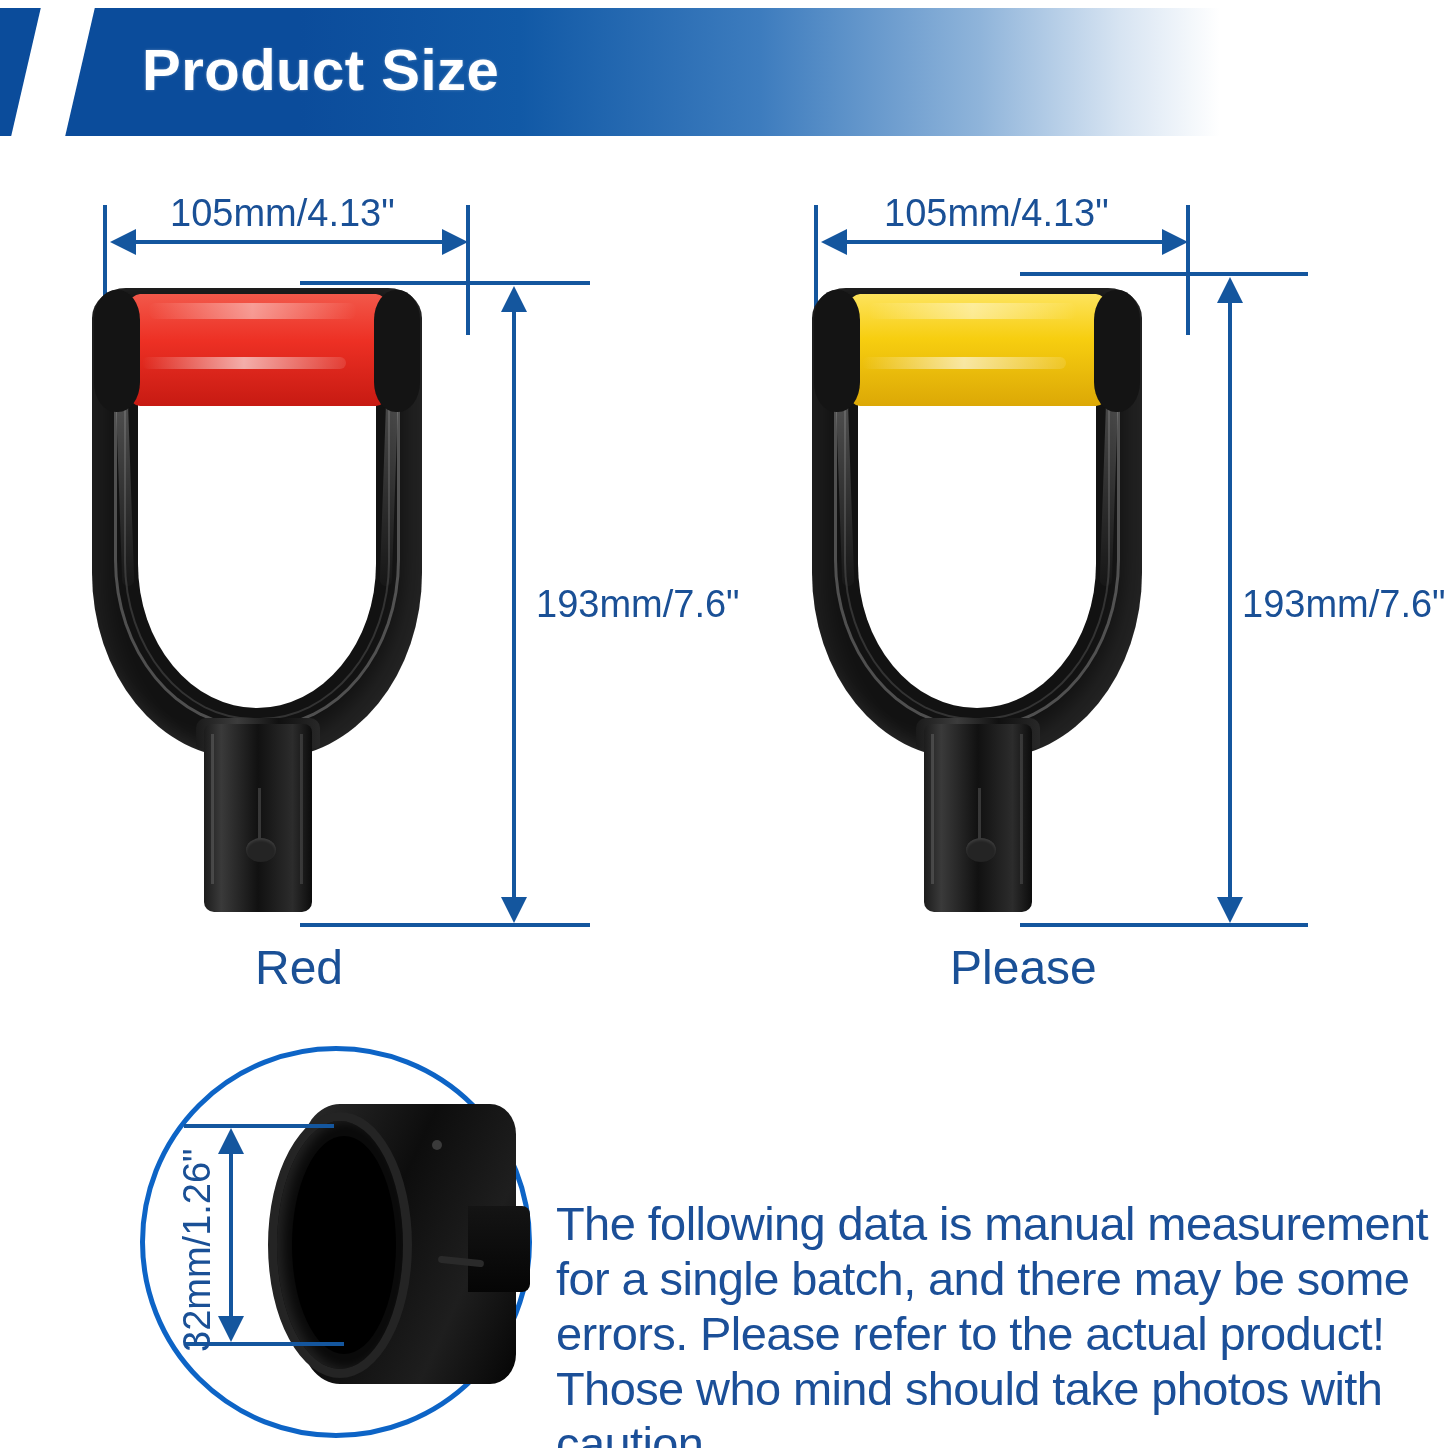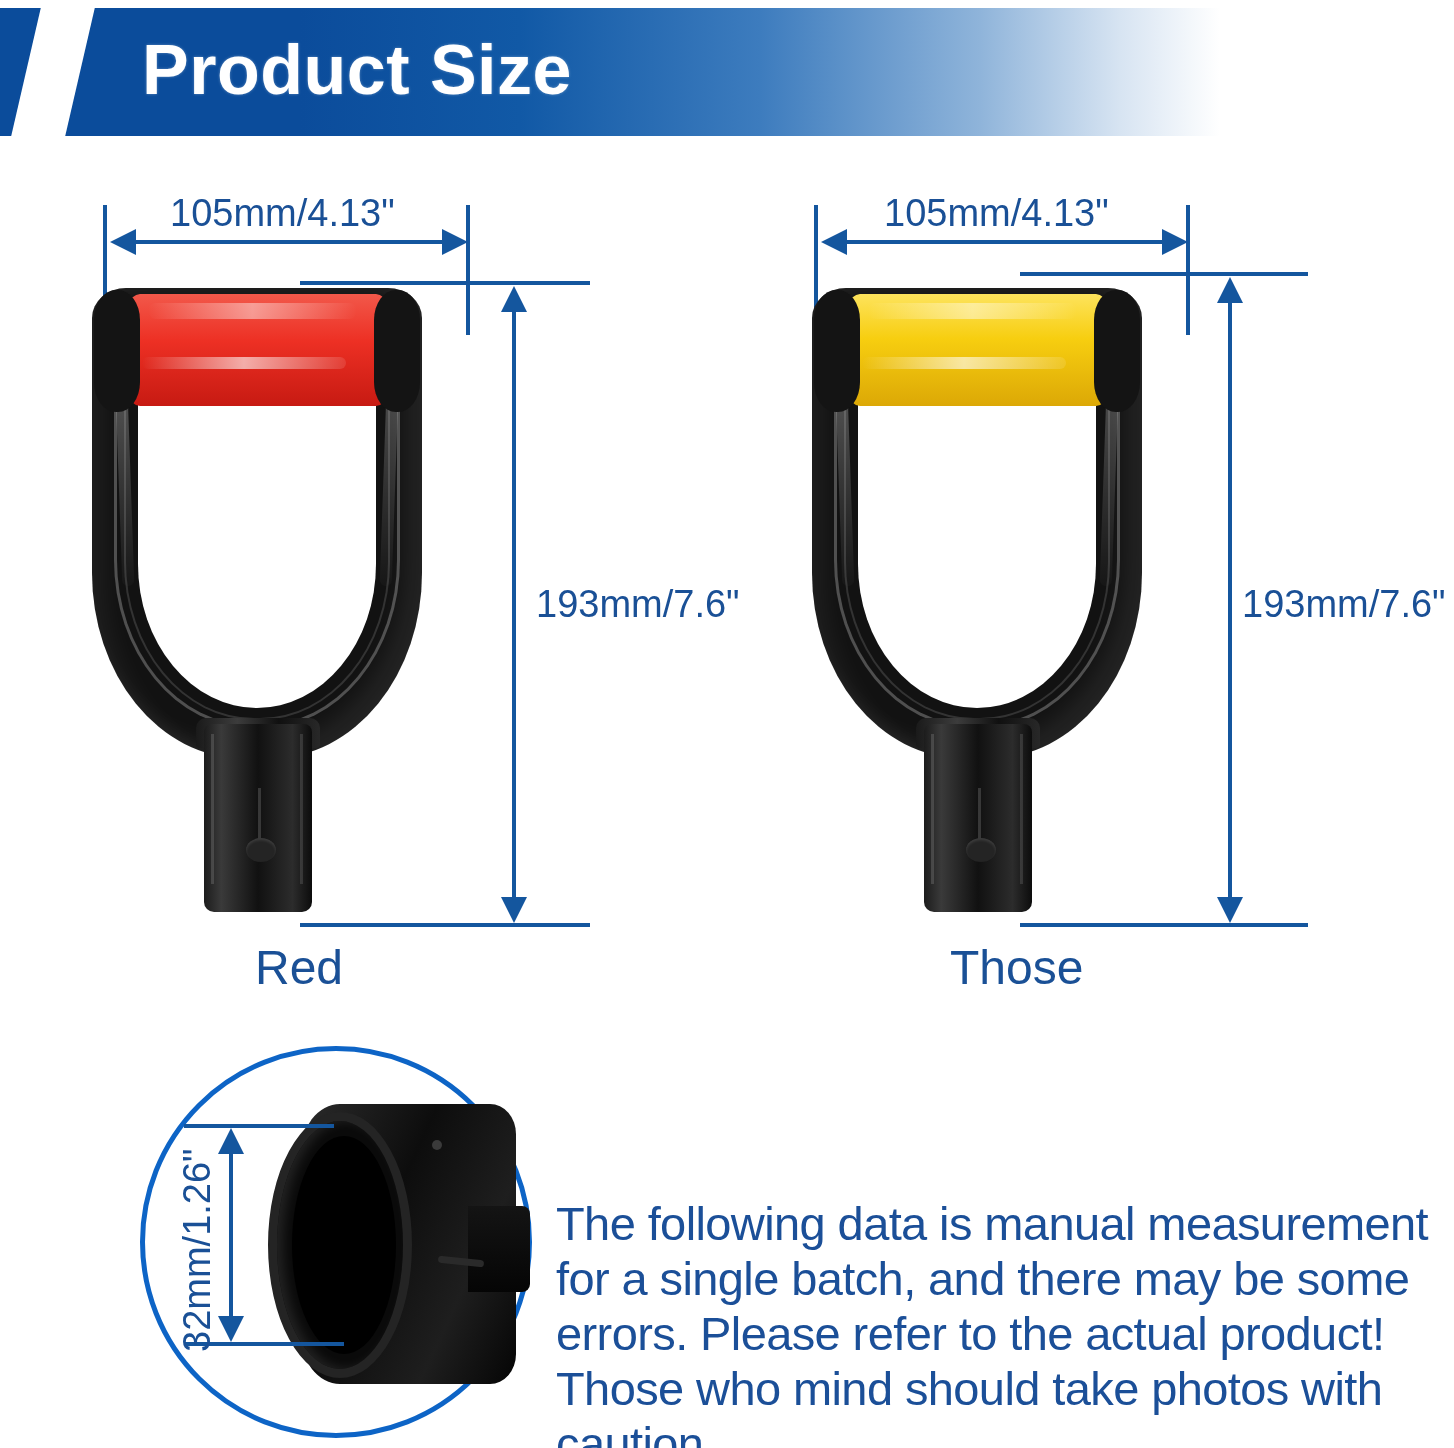--- a/index.html
+++ b/index.html
@@ -23,21 +23,21 @@
   }
   .banner-slash{
     position:absolute; left:26px; top:8px;
     width:54px; height:128px;
     background:#ffffff;
     transform:skewX(-13deg);
   }
   .banner-title{
     position:absolute; left:142px; top:8px;
     height:120px; line-height:124px;
-    font-size:70px; font-weight:bold; color:#ffffff;
+    font-size:58px; font-weight:bold; color:#ffffff;
     letter-spacing:0.5px;
     white-space:nowrap;
     text-shadow:0 0 3px rgba(255,255,255,0.35);
   }
 
   
   .dim-line-v{ position:absolute; width:4px; background:#14569E; }
   .dim-line-h{ position:absolute; height:4px; background:#14569E; }
   .dim-label{
     position:absolute; color:#1A5096;
@@ -304,21 +304,21 @@
   <div class="grip-cap left"></div>
   <div class="grip-cap right"></div>
   <div class="socket-collar"></div>
   <div class="socket">
     <div class="socket-edge-l"></div>
     <div class="socket-edge-r"></div>
     <div class="socket-seam"></div>
     <div class="socket-nub"></div>
   </div>
 </div>
-<div class="color-caption" style="left:950px; top:940px;">Those</div>
+<div class="color-caption" style="left:950px; top:940px;">Please</div>
 
 <div class="inset-circle"></div>
 
 <div class="tube"></div>
 <div class="tube-tail"></div>
 <div class="tube-face"></div>
 <div class="tube-bore"></div>
 <div class="tube-dot"></div>
 <div class="tube-ridge"></div>
 

